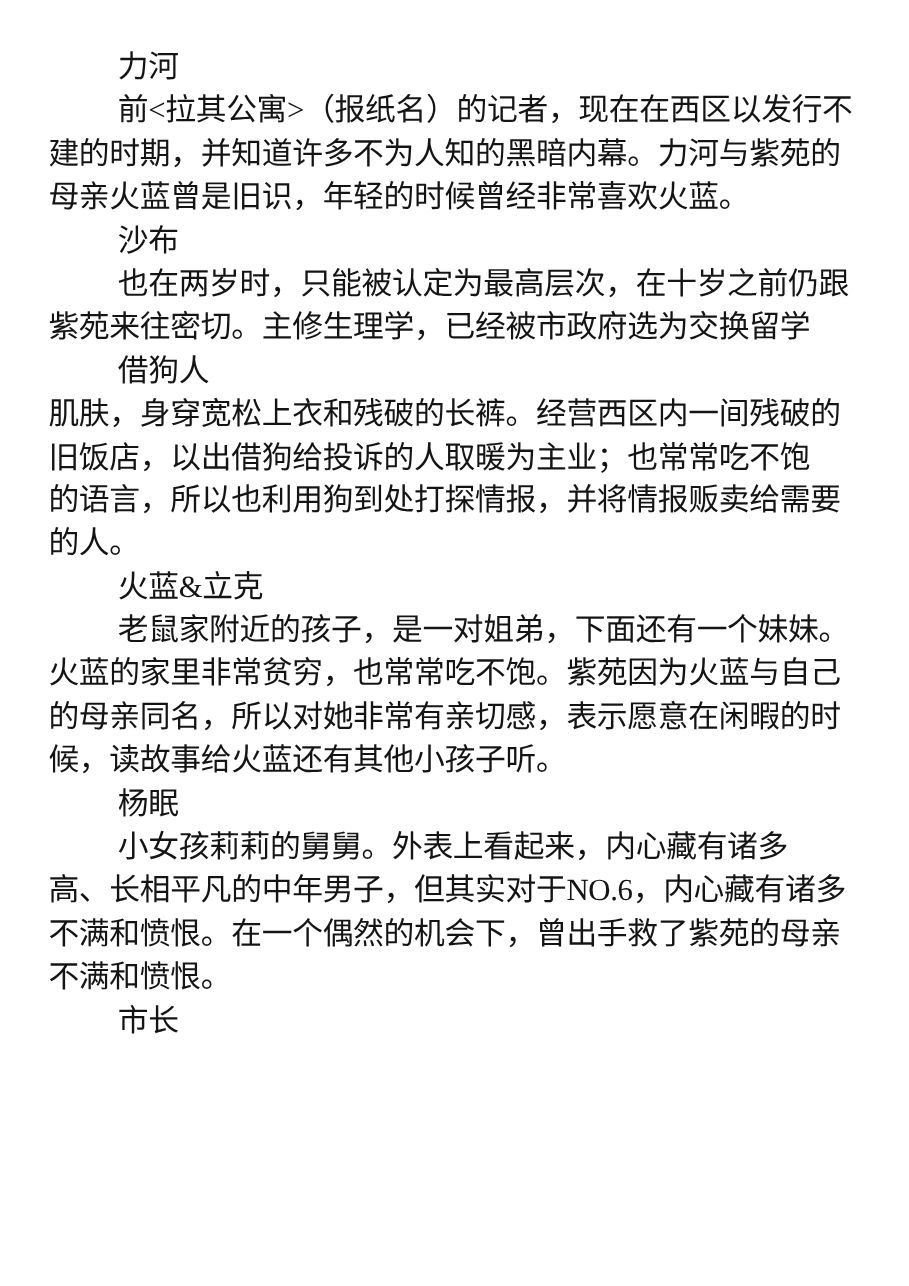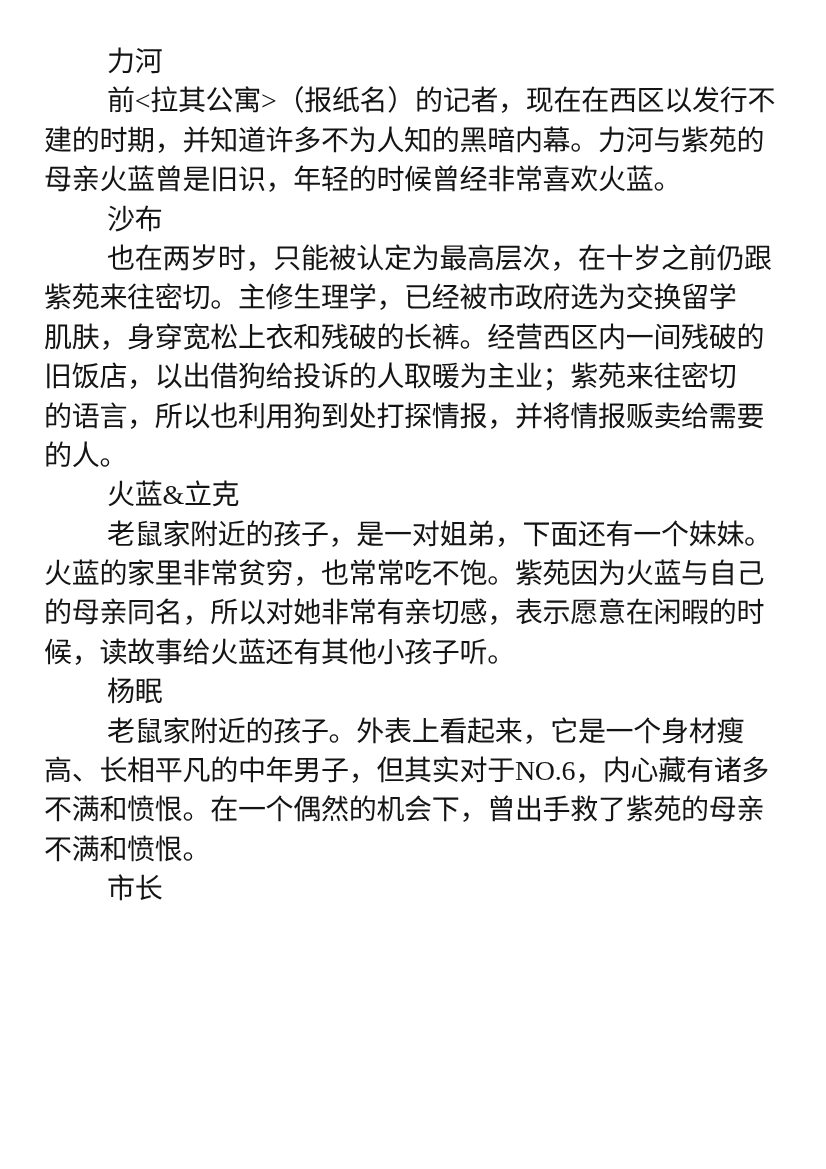--- a/index.html
+++ b/index.html
@@ -50,33 +50,34 @@
 
     <div class="line indent">力河</div>
     <div class="line indent">前&lt;拉其公寓&gt;（报纸名）的记者，现在在西区以发行不</div>
     <div class="line">建的时期，并知道许多不为人知的黑暗内幕。力河与紫苑的</div>
     <div class="line">母亲火蓝曾是旧识，年轻的时候曾经非常喜欢火蓝。</div>
 
     <div class="line indent">沙布</div>
     <div class="line indent">也在两岁时，只能被认定为最高层次，在十岁之前仍跟</div>
     <div class="line">紫苑来往密切。主修生理学，已经被市政府选为交换留学</div>
 
+    <div class="line indent">借狗人</div>
     <div class="line">肌肤，身穿宽松上衣和残破的长裤。经营西区内一间残破的</div>
-    <div class="line">旧饭店，以出借狗给投诉的人取暖为主业；紫苑来往密切</div>
+    <div class="line">旧饭店，以出借狗给投诉的人取暖为主业；也常常吃不饱</div>
     <div class="line">的语言，所以也利用狗到处打探情报，并将情报贩卖给需要</div>
     <div class="line">的人。</div>
 
     <div class="line indent">火蓝&amp;立克</div>
     <div class="line indent">老鼠家附近的孩子，是一对姐弟，下面还有一个妹妹。</div>
     <div class="line">火蓝的家里非常贫穷，也常常吃不饱。紫苑因为火蓝与自己</div>
     <div class="line">的母亲同名，所以对她非常有亲切感，表示愿意在闲暇的时</div>
     <div class="line">候，读故事给火蓝还有其他小孩子听。</div>
 
     <div class="line indent">杨眠</div>
-    <div class="line indent">老鼠家附近的孩子。外表上看起来，它是一个身材瘦</div>
+    <div class="line indent">小女孩莉莉的舅舅。外表上看起来，内心藏有诸多</div>
     <div class="line">高、长相平凡的中年男子，但其实对于NO.6，内心藏有诸多</div>
     <div class="line">不满和愤恨。在一个偶然的机会下，曾出手救了紫苑的母亲</div>
     <div class="line">不满和愤恨。</div>
 
     <div class="line indent">市长</div>
 
   </div>
 </div>
 
 </body></html>

